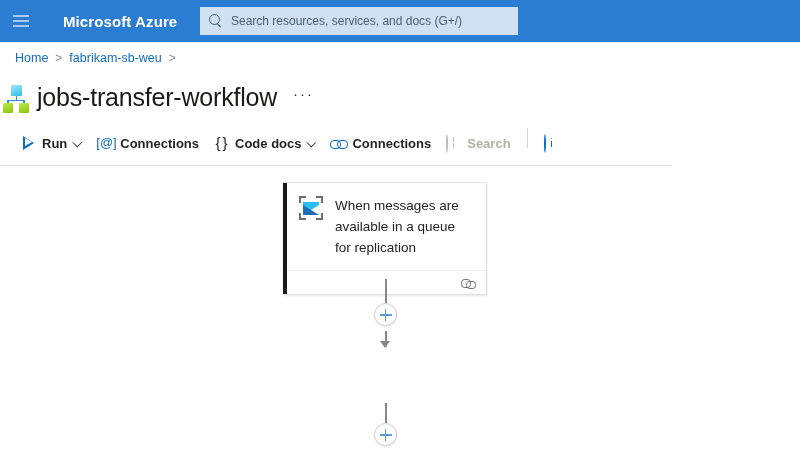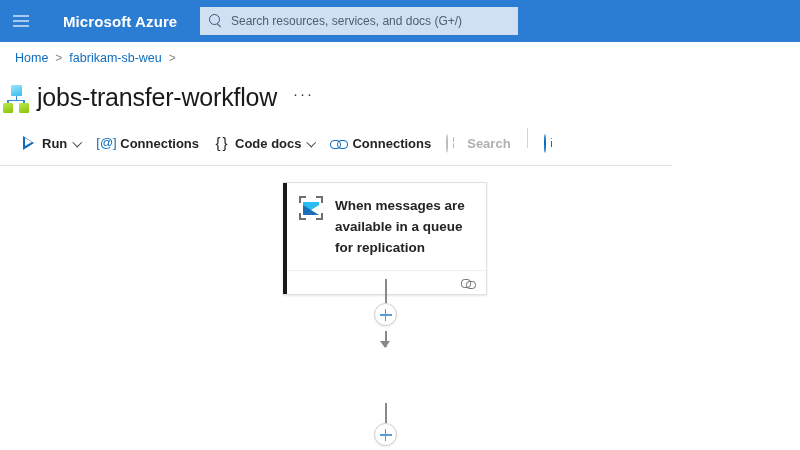--- a/index.html
+++ b/index.html
@@ -421,21 +421,21 @@
     cursor: pointer;
   }
   .node::before {
     content: "";
     position: absolute;
     left: 0; top: 0;
     width: 4px; height: 100%;
     background: #1a1a1a;
   }
 
-  .node-trigger { left: 283px; top: 15px; font-weight: bold; }
+  .node-trigger { left: 283px; top: 15px; }
   .node-action  { left: 283px; top: 182px; }
 
   .node-head {
     display: flex;
     align-items: flex-start;
     padding: 12px 12px 12px 16px;
     min-height: 40px;
   }
 
   .node-title {

